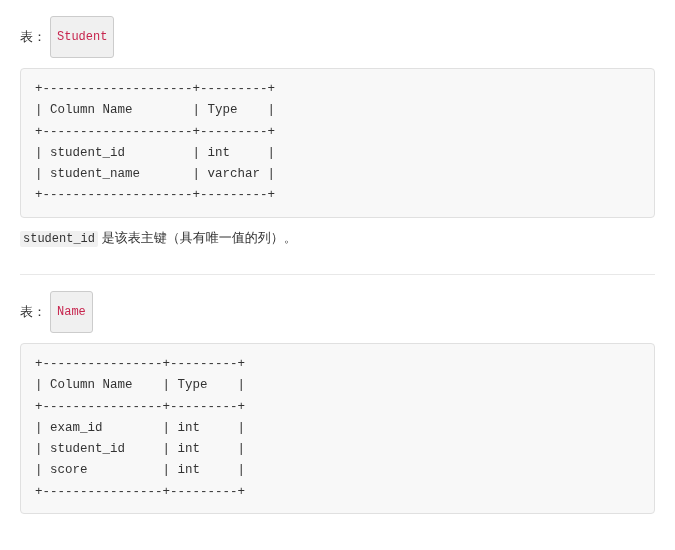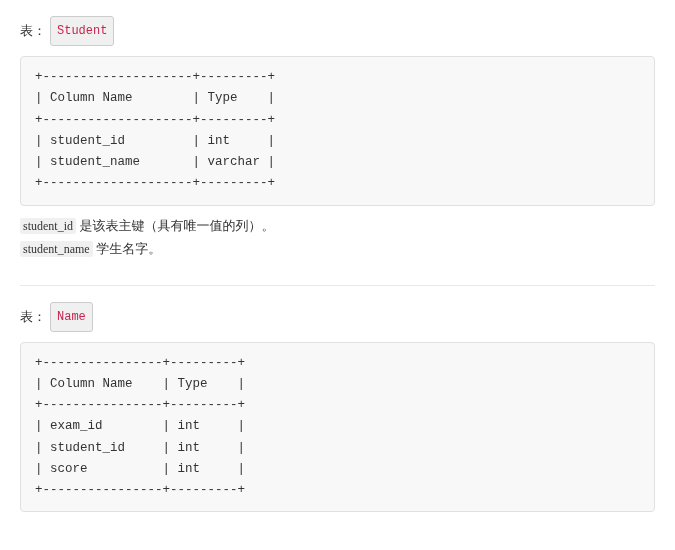--- a/index.html
+++ b/index.html
@@ -32,21 +32,21 @@
     }
 
     .table-label .label-text {
       margin-right: 4px;
     }
 
     .table-label .table-name {
       background-color: #f0f0f0;
       border: 1px solid #ccc;
       border-radius: 3px;
-      padding: 7px 6px;
+      padding: 13px 6px;
       font-family: 'Courier New', Courier, monospace;
       font-size: 12px;
       color: #c7254e;
     }
 
     .code-block {
       background-color: #f8f8f8;
       border: 1px solid #e0e0e0;
       border-radius: 4px;
       padding: 10px 14px;
@@ -60,21 +60,21 @@
 
     .description {
       font-family: Arial, sans-serif;
       font-size: 13px;
       line-height: 1.8;
       color: #333;
       margin-top: 6px;
     }
 
     .description code {
-      font-family: Liberation Serif, serif;
+      font-family: Liberation Mono, monospace;
       background-color: #f0f0f0;
       padding: 1px 3px;
       border-radius: 2px;
       font-size: 12px;
     }
 
     .divider {
       border: none;
       border-top: 1px solid #e8e8e8;
       margin: 16px 0;
@@ -91,21 +91,20 @@
       <span class="table-name">Student</span>
     </div>
     <div class="code-block">+--------------------+---------+
 | Column Name        | Type    |
 +--------------------+---------+
 | student_id         | int     |
 | student_name       | varchar |
 +--------------------+---------+</div>
     <div class="description">
       <div><code>student_id</code> 是该表主键（具有唯一值的列）。</div>
-      <div><code>student_name</code> 学生名字。</div>
     </div>
   </div>
 
   <hr class="divider">
 
   <div class="section">
     <div class="table-label">
       <span class="label-text">表：</span>
       <span class="table-name">Name</span>
     </div>

